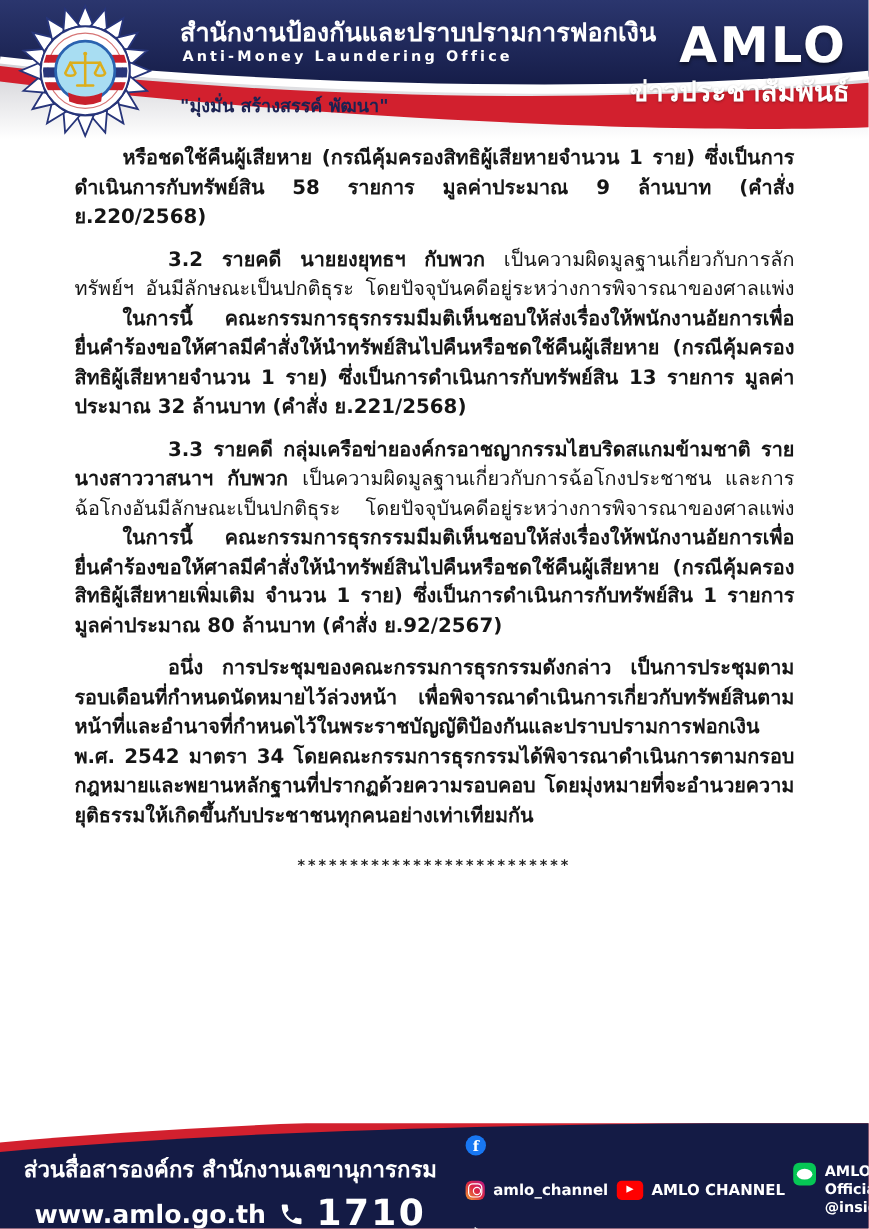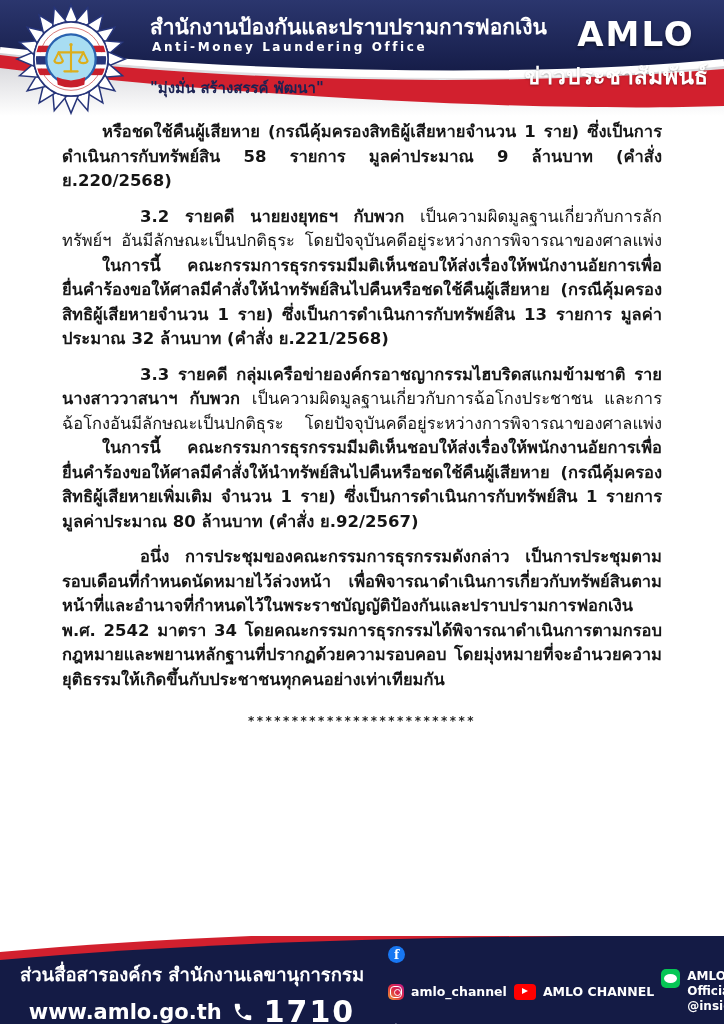--- a/index.html
+++ b/index.html
@@ -7,21 +7,21 @@
   body { font-family:"DejaVu Sans","Liberation Sans",sans-serif; background:#ffffff; position:relative; overflow:hidden; }
 
   .page { position:absolute; inset:0; width:724px; height:1024px; background:#fff; }
 
   
   .header { position:absolute; top:0; left:0; width:724px; height:116px; }
   .header-bg { position:absolute; inset:0; width:724px; height:116px; }
   .logo { position:absolute; left:12px; top:2px; width:118px; height:114px; }
   .org-th { position:absolute; left:150px; top:10px; width:470px; color:#ffffff; font-size:21px; font-weight:700; white-space:nowrap; }
   .org-en { position:absolute; left:152px; top:40px; color:#ffffff; font-size:12px; font-weight:700; letter-spacing:2.6px; white-space:nowrap; }
-  .brand { position:absolute; left:556px; top:14px; width:160px; text-align:center; color:#ffffff; font-size:34px; font-weight:900; letter-spacing:2px; text-shadow:0 2px 3px rgba(0,0,0,.45); }
+  .brand { position:absolute; left:556px; top:14px; width:160px; text-align:center; color:#ffffff; font-size:41px; font-weight:900; letter-spacing:2px; text-shadow:0 2px 3px rgba(0,0,0,.45); }
   .slogan { position:absolute; left:150px; top:76px; color:#1b2252; font-size:15px; font-weight:700; white-space:nowrap; }
   .banner-label { position:absolute; right:16px; top:58px; color:#ffffff; font-size:23px; font-weight:700; white-space:nowrap; text-shadow:0 1px 2px rgba(0,0,0,.35); }
 
   
   .content { position:absolute; top:116px; left:0; width:724px; padding:4px 62px 0 62px; color:#161616; }
   .para { font-size:16.5px; line-height:24.5px; text-align:justify; margin-bottom:11px; }
   .para.indent { text-indent:38px; }
   .para .b { font-weight:700;margin-left:40px; }
   .para .r { font-weight:400; }
   .divider { text-align:center; font-size:12px; font-weight:700; letter-spacing:2.5px; color:#222; margin-top:22px; }

